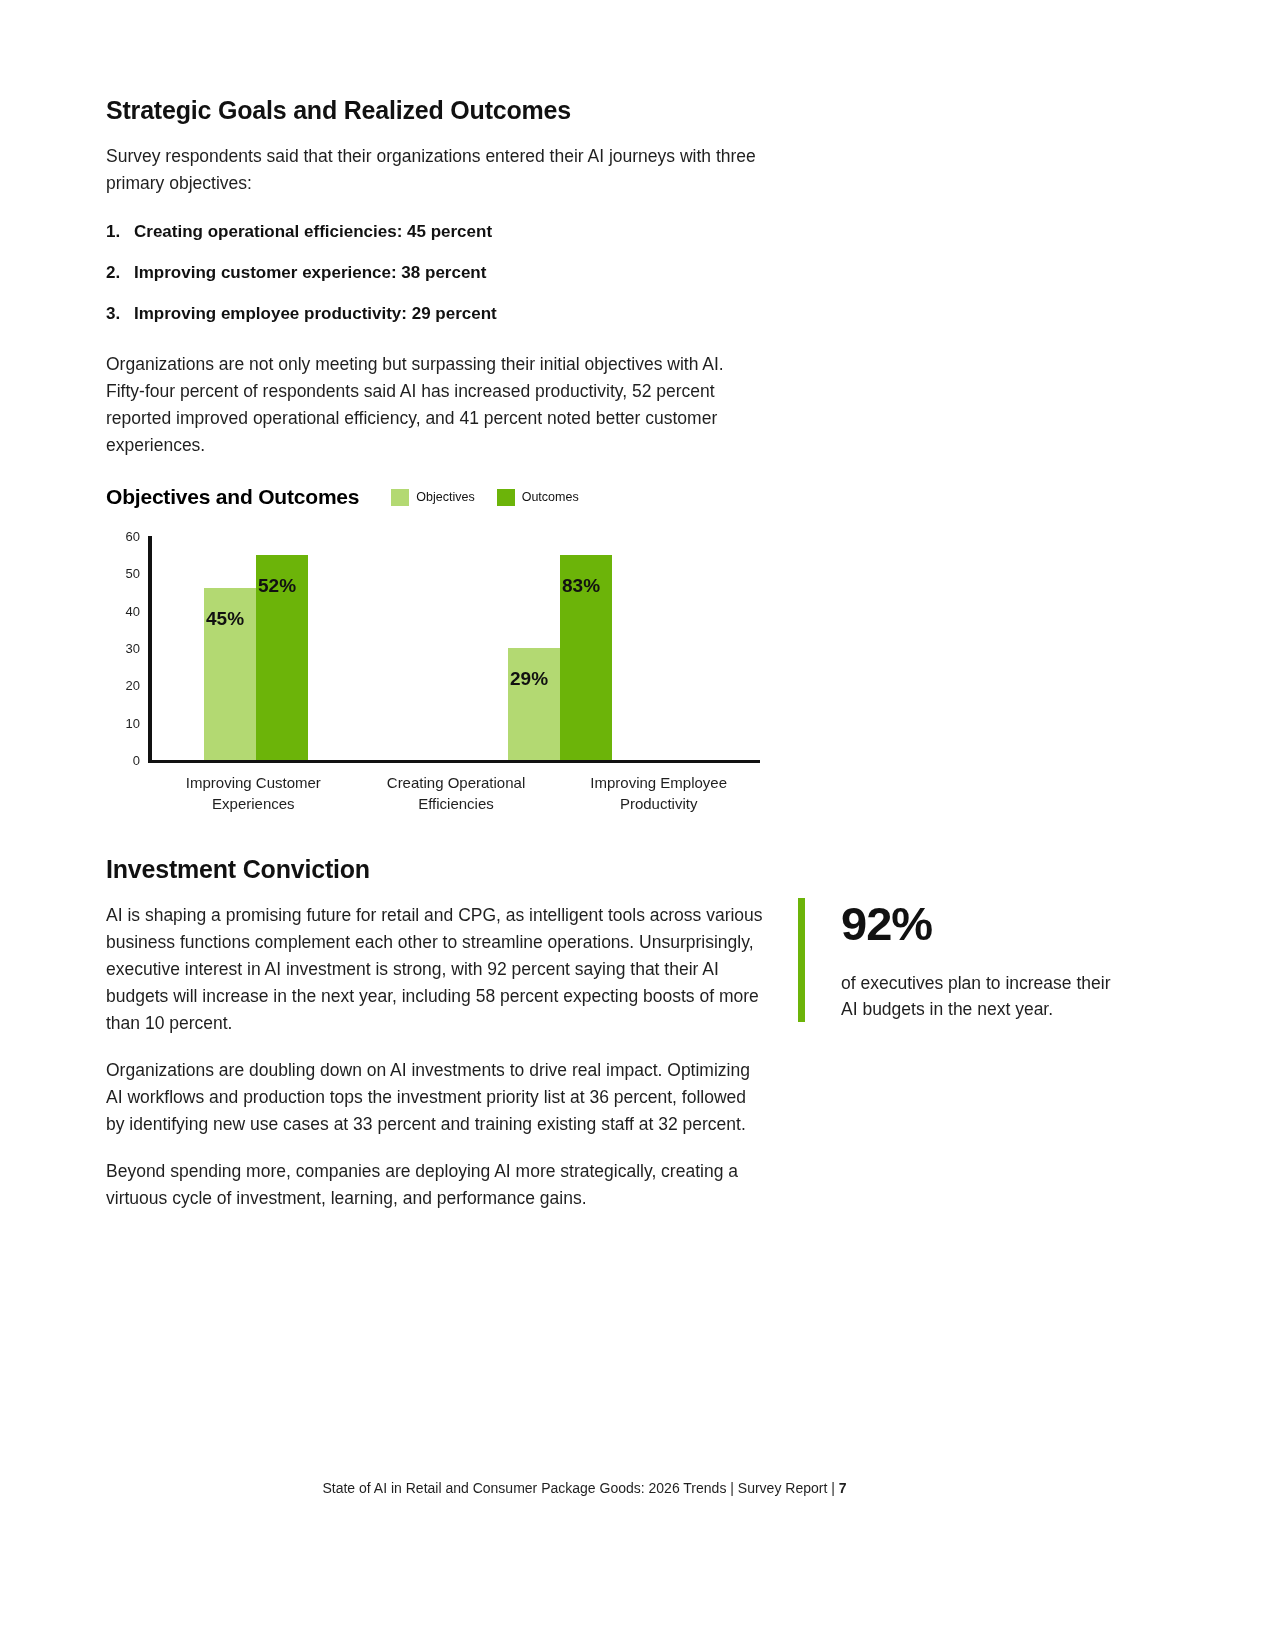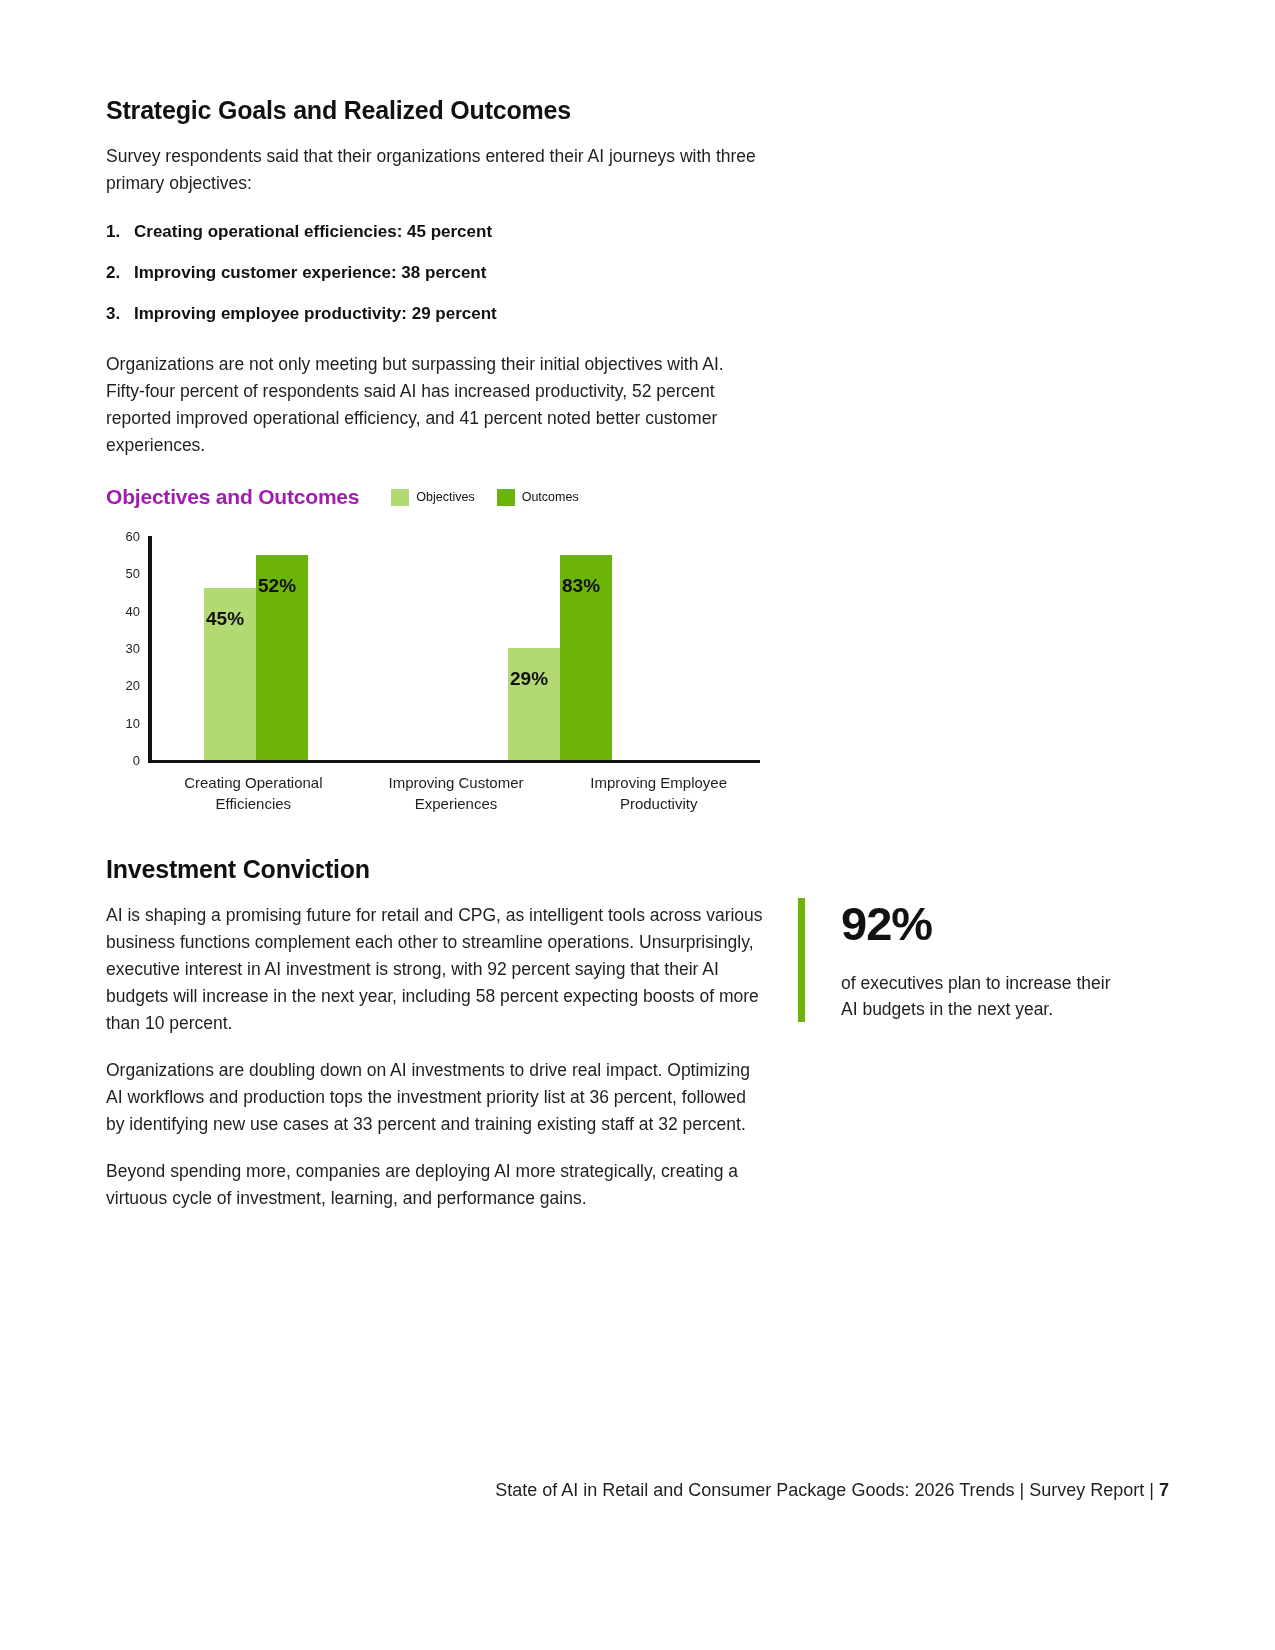--- a/index.html
+++ b/index.html
@@ -69,21 +69,21 @@
   }
   .chart-head {
     display: flex;
     align-items: center;
     height: 30px;
   }
   .chart-title {
     font-size: 21px;
     font-weight: 700;
     letter-spacing: -0.2px;
-    color: #a21caf;
+    color: #000000;
     margin-right: 32px;
   }
   .legend {
     display: flex;
     align-items: center;
     gap: 22px;
   }
   .legend-item {
     display: flex;
     align-items: center;
@@ -212,22 +212,22 @@
     color: #1f1f1f;
     margin-top: 20px;
   }
 
   
   .footer {
     position: absolute;
     left: 0;
     right: 106px;
     top: 1480px;
-    text-align: right;
-    font-size: 18px;
+    text-align: center;
+    font-size: 14px;
     color: #1f1f1f;
   }
   .footer .pagenum { font-weight: 700; }
 </style>
 </head>
 <body>
 
 <div class="page">
 
   <div class="content">
@@ -286,26 +286,26 @@
           </div>
           <div class="group">
             <div class="bar objectives" style="background: rgb(179, 217, 114); height: 112px;"></div>
             <div class="bar-label" style="bottom: 70px; left: 54px;">29%</div>
             <div class="bar outcomes" style="background: rgb(108, 180, 9); height: 205.333px;"></div>
             <div class="bar-label" style="bottom: 163.333px; left: 106px;">83%</div>
           </div>
         </div>
       <div class="cat-labels" id="cats">
           <div class="cat">
+            <div>Improving Customer</div>
+            <div>Experiences</div>
+          </div>
+          <div class="cat">
             <div>Creating Operational</div>
             <div>Efficiencies</div>
-          </div>
-          <div class="cat">
-            <div>Improving Customer</div>
-            <div>Experiences</div>
           </div>
           <div class="cat">
             <div>Improving Employee</div>
             <div>Productivity</div>
           </div>
         </div>
     </div>
   </div>
 
   <div class="invest">

